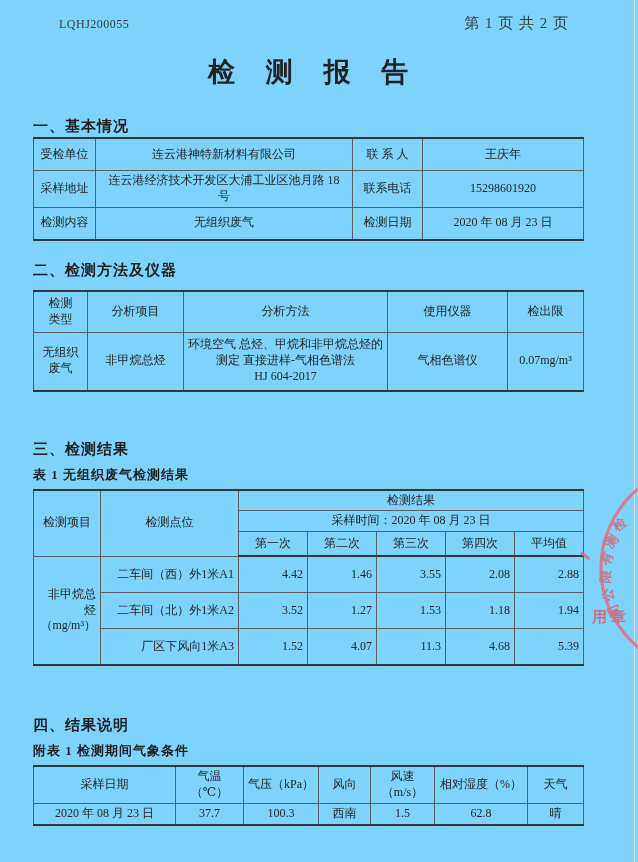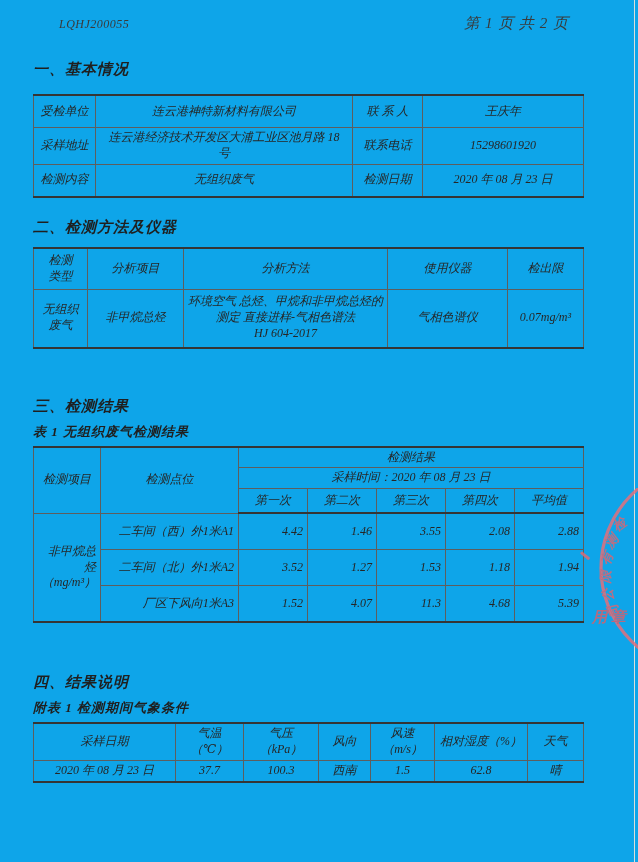--- a/index.html
+++ b/index.html
@@ -6,22 +6,21 @@
   body{
     width:638px;height:862px;
     background:#f6f6f4;
     font-family:"Liberation Serif","DejaVu Serif",serif;
     color:#2a2a2a;
     overflow:hidden;
     position:relative;
   }
   .page{
     position:absolute;inset:0;
-    background:#0ea5e9;
-    font-style:italic;
+    background:#7dd3fc;
   }
   .page-edge-right{
     position:absolute;top:0;bottom:0;right:3px;width:1px;
     background:#dededa;
   }
   .content{
     position:absolute;left:33px;top:0;width:550px;
   }
   
   .doc-header{
@@ -41,21 +40,21 @@
     padding-left:12px; 
     font-weight:600;
     color:#222;
   }
   
   .sec-heading{
     font-size:15px;font-weight:bold;color:#1f1f1f;
     letter-spacing:1px;
     margin:0;
   }
-  .h-s1{margin-top:27px;margin-bottom:15px;}
+  .h-s1{margin-top:27px;margin-bottom:1px;}
   .h-s2{margin-top:20px;margin-bottom:10px;}
   .h-s3{margin-top:48px;margin-bottom:7px;}
   .h-s4{margin-top:50px;margin-bottom:7px;}
   .tbl-caption{
     font-size:13px;font-weight:bold;color:#1f1f1f;
     margin-bottom:5px;letter-spacing:1px;
   }
   
   table.rpt{
     width:100%;border-collapse:collapse;table-layout:fixed;
@@ -98,20 +97,21 @@
 <div class="page">
   <div class="page-edge-right"></div>
 
   <div class="content">
 
     <div class="doc-header">
       <span class="doc-no">LQHJ200055</span>
       <span class="page-indicator">第 1 页 共 2 页</span>
     </div>
 
+    <div class="report-title">检 测 报 告</div>
 
     <h2 class="sec-heading h-s1">一、基本情况</h2>
     <table class="rpt t-basic">
       <colgroup>
         <col style="width:62px">
           <col style="width:257px">
           <col style="width:70px">
           <col style="width:161px">
       </colgroup>
       <tbody>

